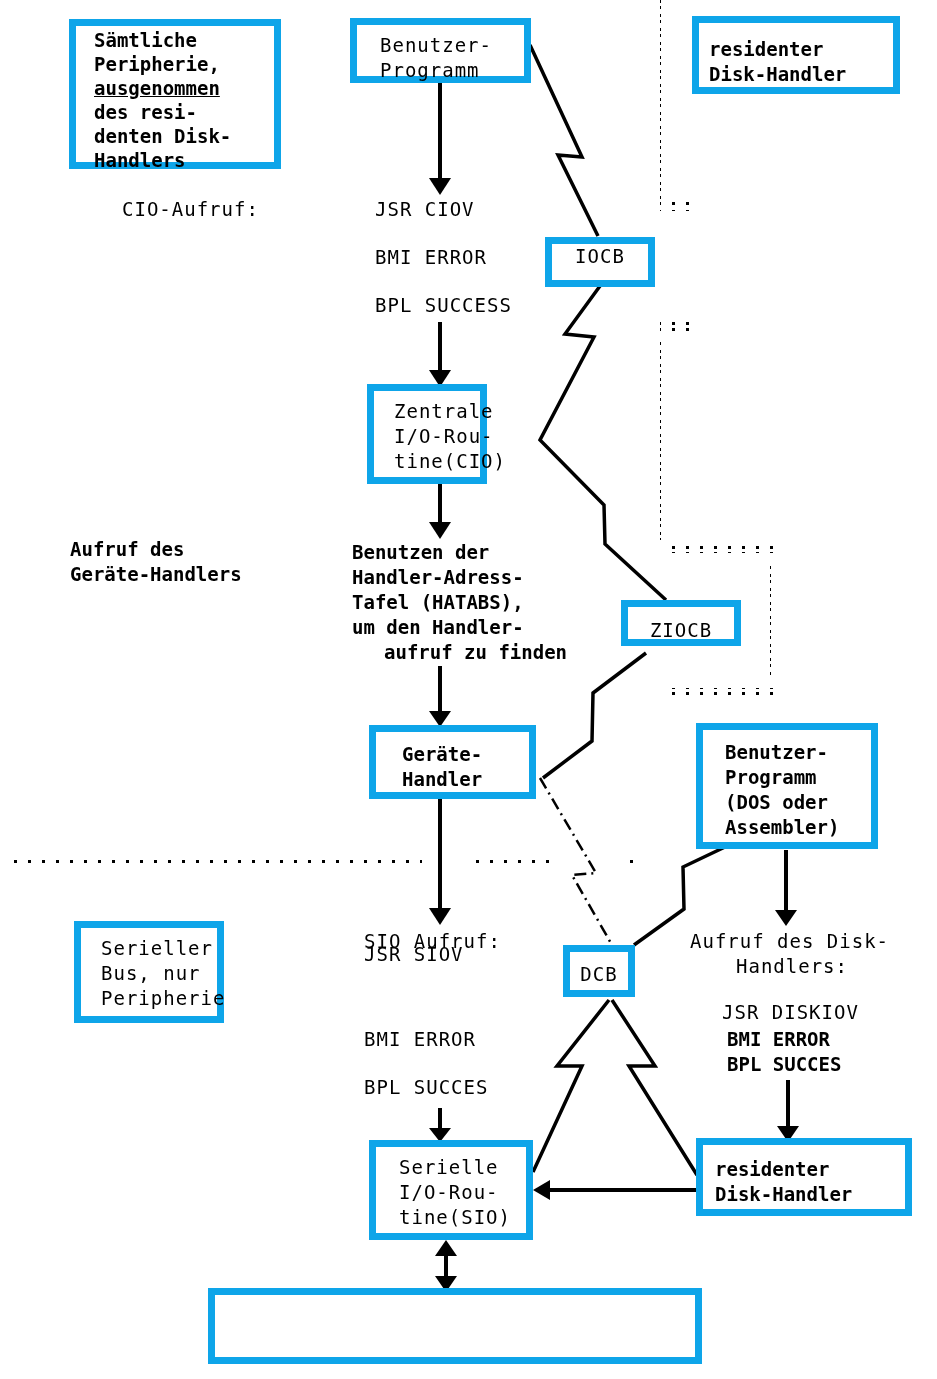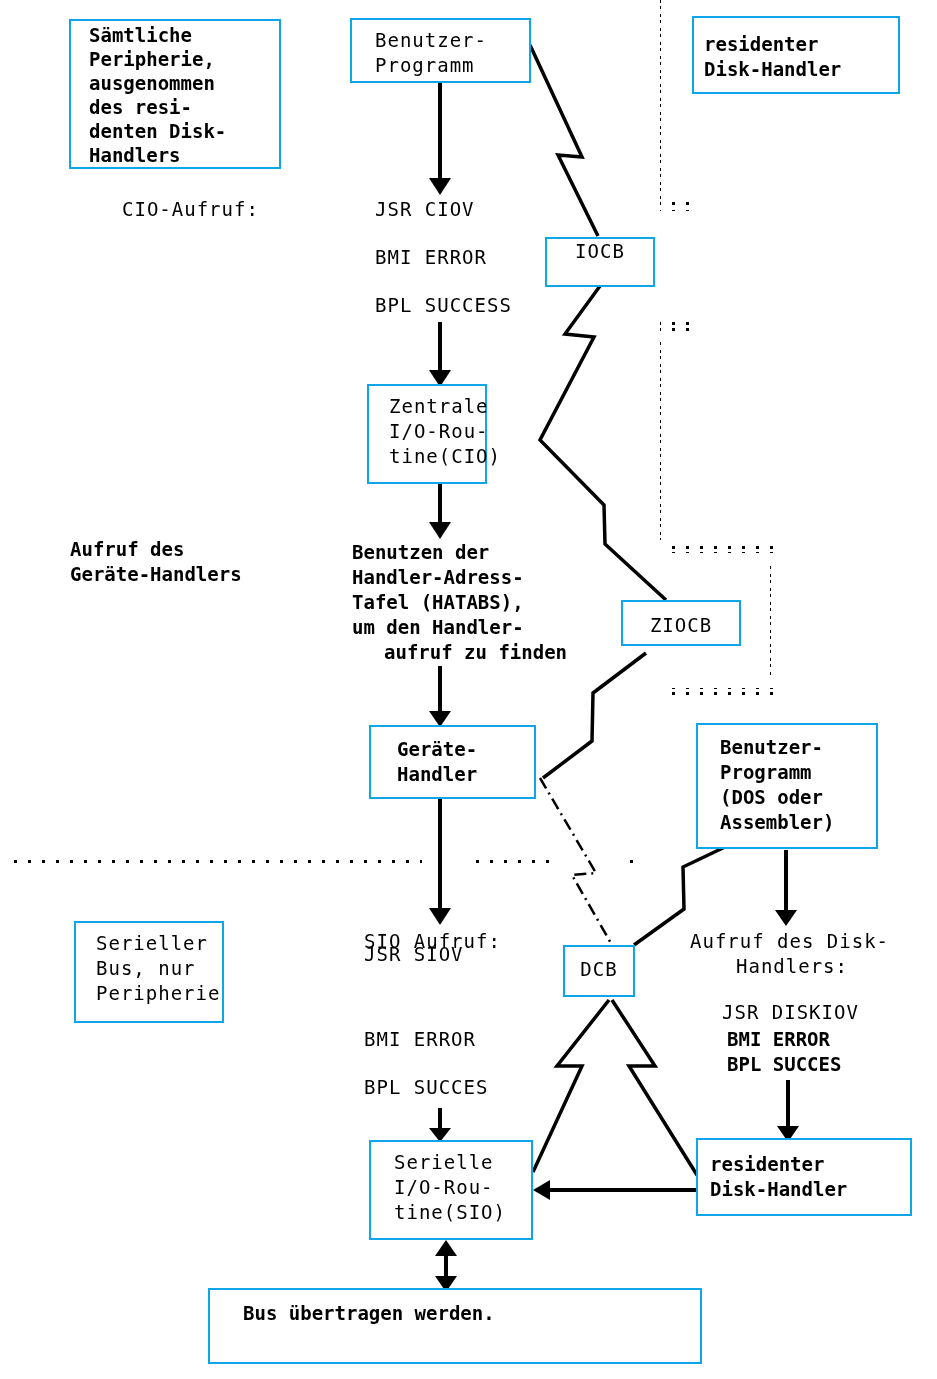--- a/index.html
+++ b/index.html
@@ -1,19 +1,19 @@
 <!DOCTYPE html>
 <html><head>
 <meta charset="utf-8">
 <style>
   html, body { margin:0; padding:0; background:#ffffff; }
   body { width:937px; height:1379px; position:relative; overflow:hidden;
          font-family:"DejaVu Sans Mono", "Liberation Mono", monospace; color:#000; }
   svg.lines { position:absolute; left:0; top:0; width:937px; height:1379px; }
-  .box { position:absolute; border:2px solid #0ea5e9; box-sizing:border-box; background:#fff; }
+  .box { position:absolute; border:7px solid #0ea5e9; box-sizing:border-box; background:#fff; }
   .txt { position:absolute; white-space:pre; line-height:25px; font-size:19px; }
   .bold { font-weight:bold; }
   .thin { font-weight:normal; letter-spacing:1px; }
   .box .txt { position:static; }
   .center { text-align:center; }
 </style>
 </head>
 <body>
 
 <svg class="lines" viewBox="0 0 937 1379">
@@ -77,21 +77,21 @@
     <rect x="650" y="833" width="3" height="12"></rect>
     <rect x="12" y="858" width="410" height="9"></rect>
     <rect x="473" y="858" width="80" height="9"></rect>
     <rect x="620" y="858" width="20" height="9"></rect>
   </g>
 </svg>
 
 <div class="box" style="left:69px;top:19px;width:212px;height:150px;padding:2px 0 0 18px;">
   <div class="txt bold" style="line-height:24px;">Sämtliche</div>
   <div class="txt bold" style="line-height:24px;">Peripherie,</div>
-  <div class="txt bold" style="line-height:24px;">ausgenommen</div>
+  <div class="txt bold" style="line-height:24px;text-decoration:underline;">ausgenommen</div>
   <div class="txt bold" style="line-height:24px;">des resi-</div>
   <div class="txt bold" style="line-height:24px;">denten Disk-</div>
   <div class="txt bold" style="line-height:24px;">Handlers</div>
 </div>
 
 <div class="box" style="left:350px;top:18px;width:181px;height:65px;padding:8px 0 0 23px;">
   <div class="txt thin">Benutzer-</div>
   <div class="txt thin">Programm</div>
 </div>
 
@@ -141,21 +141,20 @@
   <div class="txt thin">I/O-Rou-</div>
   <div class="txt thin">tine(SIO)</div>
 </div>
 
 <div class="box" style="left:696px;top:1138px;width:216px;height:78px;padding:12px 0 0 12px;">
   <div class="txt bold">residenter</div>
   <div class="txt bold">Disk-Handler</div>
 </div>
 
 <div class="box" style="left:208px;top:1288px;width:494px;height:76px;padding:11px 0 0 33px;">
-  <div class="txt bold">Bus übertragen werden.</div>
 </div>
 
 <div class="txt thin" style="left:122px;top:197px;">CIO-Aufruf:</div>
 <div class="txt thin" style="left:375px;top:197px;">JSR CIOV</div>
 <div class="txt thin" style="left:375px;top:245px;">BMI ERROR</div>
 <div class="txt thin" style="left:375px;top:293px;">BPL SUCCESS</div>
 
 <div class="txt bold" style="left:70px;top:537px;">Aufruf des</div>
 <div class="txt bold" style="left:70px;top:562px;">Geräte-Handlers</div>
 

